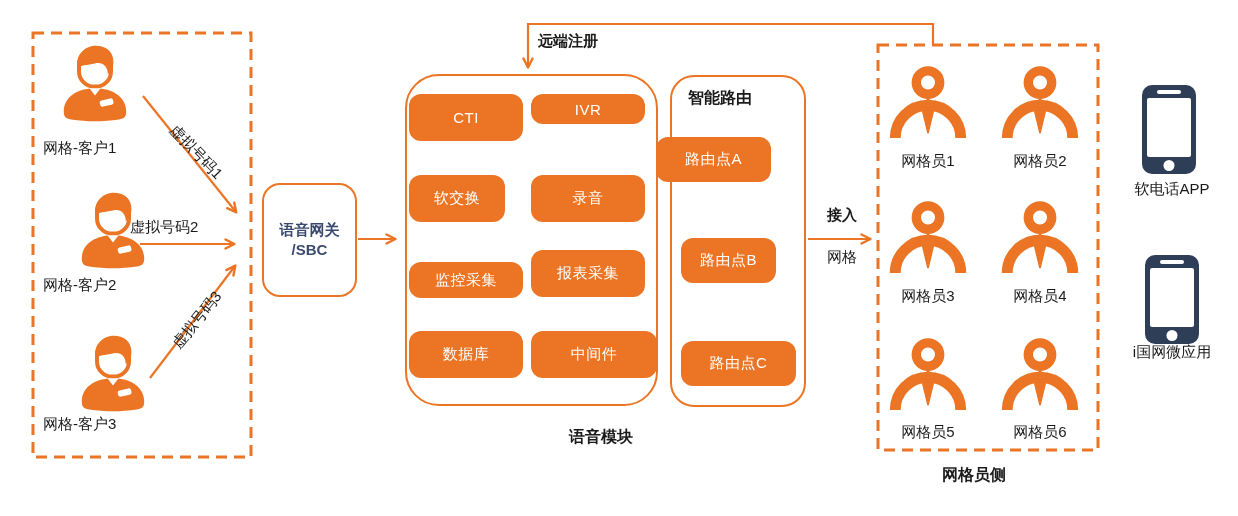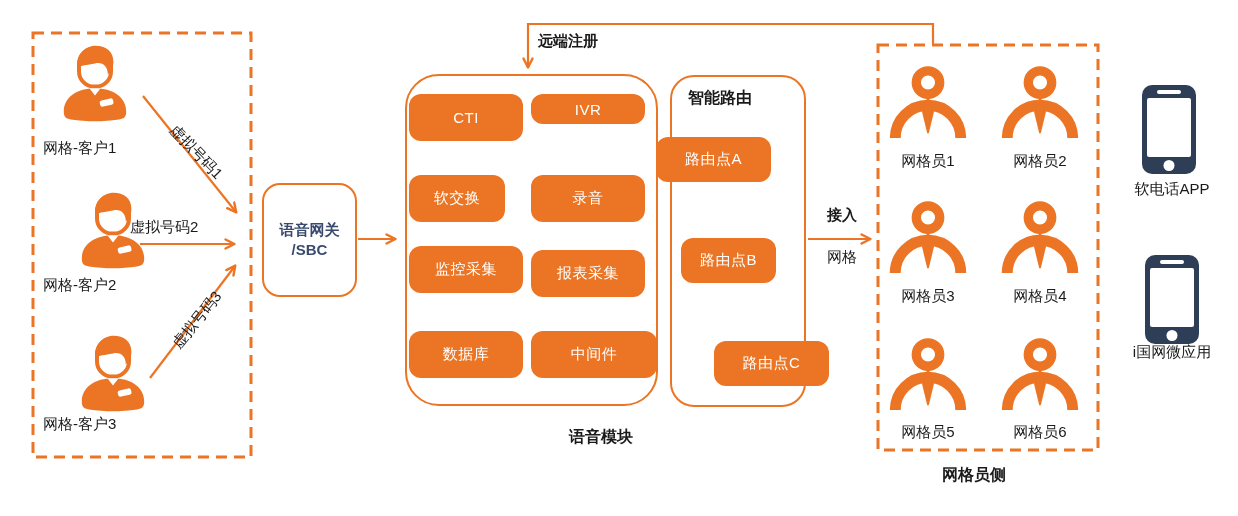--- a/index.html
+++ b/index.html
@@ -96,33 +96,33 @@
   </div>
 
   <div class="lbl fg" style="left:538px;top:33px;font-weight:600">远端注册</div>
 
   <div class="outline-box fg" style="left:405px;top:74px;width:253px;height:332px;border-radius:34px"></div>
 
   <div class="node-btn fg" style="left:409px;top:94px;width:114px;height:47px">CTI</div>
   <div class="node-btn fg" style="left:531px;top:94px;width:114px;height:30px">IVR</div>
   <div class="node-btn fg" style="left:409px;top:175px;width:96px;height:47px">软交换</div>
   <div class="node-btn fg" style="left:531px;top:175px;width:114px;height:47px">录音</div>
-  <div class="node-btn fg" style="left:409px;top:246px;width:114px;height:47px">监控采集</div>
+  <div class="node-btn fg" style="left:409px;top:262px;width:114px;height:36px">监控采集</div>
   <div class="node-btn fg" style="left:531px;top:250px;width:114px;height:47px">报表采集</div>
   <div class="node-btn fg" style="left:409px;top:331px;width:114px;height:47px">数据库</div>
   <div class="node-btn fg" style="left:531px;top:331px;width:126px;height:47px">中间件</div>
 
   <div class="lbl bold center fg" style="left:601px;top:428px">语音模块</div>
 
   <div class="outline-box fg" style="left:670px;top:75px;width:136px;height:332px;border-radius:24px"></div>
   <div class="lbl bold fg" style="left:688px;top:89px">智能路由</div>
 
   <div class="node-btn fg" style="left:656px;top:137px;width:115px;height:45px">路由点A</div>
   <div class="node-btn fg" style="left:681px;top:238px;width:95px;height:45px">路由点B</div>
-  <div class="node-btn fg" style="left:714px;top:341px;width:115px;height:45px">路由点C</div>
+  <div class="node-btn fg" style="left:681px;top:341px;width:115px;height:45px">路由点C</div>
 
   <div class="lbl center fg" style="left:842px;top:207px;font-weight:600">接入</div>
   <div class="lbl center fg" style="left:842px;top:249px;font-weight:400">网格</div>
 
   <svg class="abs fg" style="left:889px;top:62px" width="78" height="84" viewBox="0 0 100 105">
     <circle cx="50" cy="25" r="15" fill="#fff" stroke="#EB7524" stroke-width="12"></circle>
     <path d="M8,96 A42,42 0 0 1 92,96" fill="none" stroke="#EB7524" stroke-width="14"></path>
     <path d="M50,44 L59,57 L51,90 L49,90 L41,57 Z" fill="#EB7524"></path>
   </svg>
   <svg class="abs fg" style="left:1001px;top:62px" width="78" height="84" viewBox="0 0 100 105">

